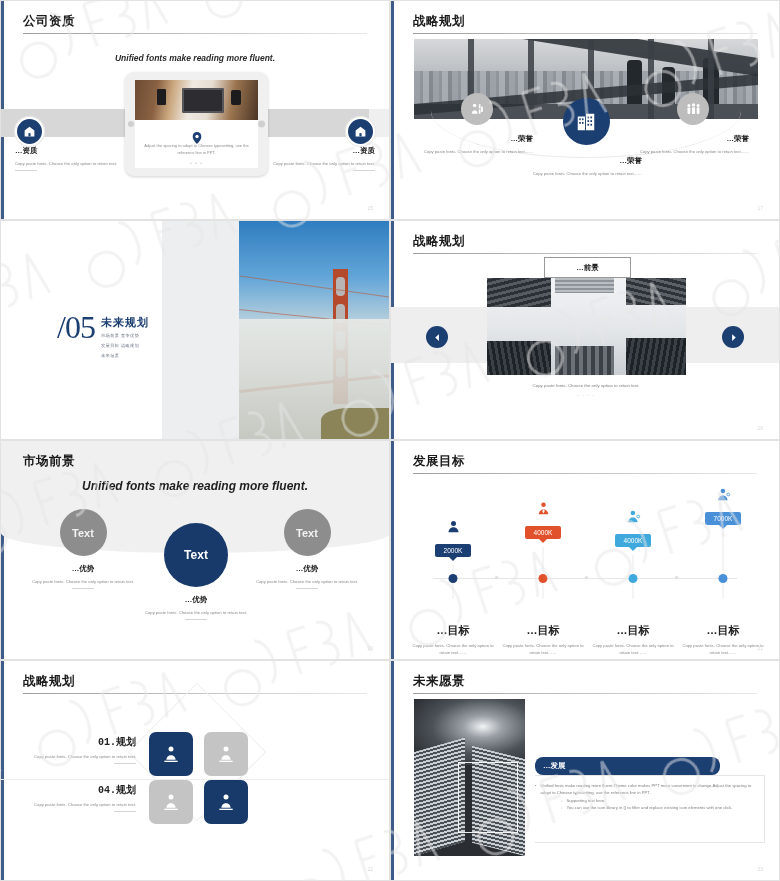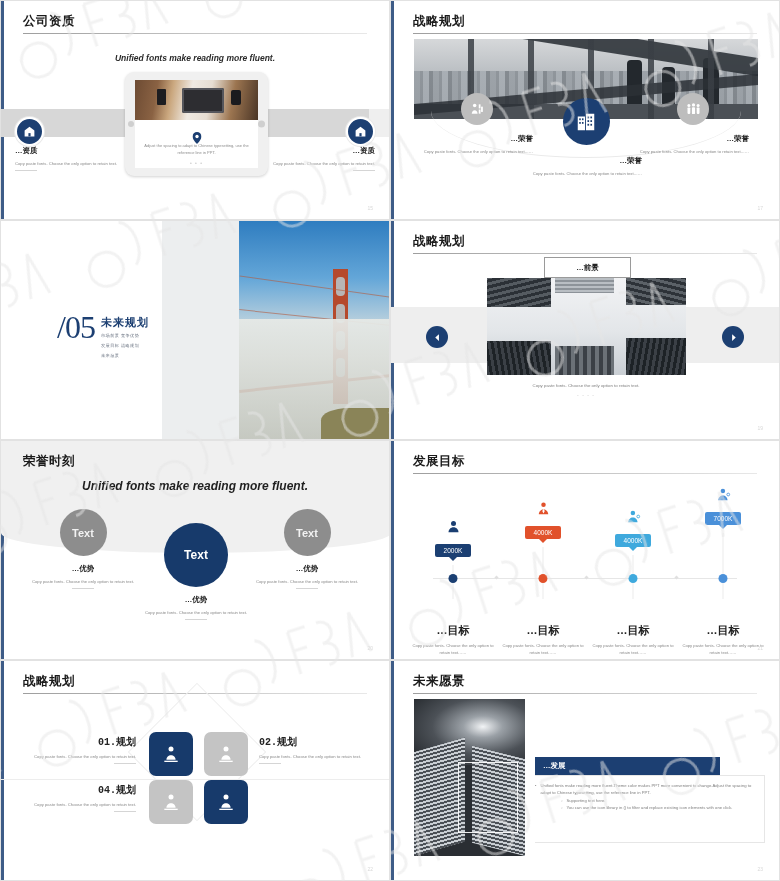--- a/index.html
+++ b/index.html
@@ -148,21 +148,21 @@
   .s7 .side.l .dashrule{margin-right:0;margin-left:auto;}
   .s7 .side.r .dashrule{margin-left:0;}
 
   
   .s8 .img{position:absolute;left:23px;top:38px;width:111px;height:157px;overflow:hidden;background:#2a2e33;}
   .s8 .img .sky{position:absolute;left:0;right:0;top:0;height:42%;background:radial-gradient(ellipse at 62% 42%,#f2f4f6 0%,#9aa0a6 20%,#4c5157 52%,#1c2024 100%);}
   .s8 .img .twr{position:absolute;bottom:0;background:repeating-linear-gradient(180deg,#c9ced3 0 2px,#4b5056 2px 4px);}
   .s8 .img .t1{left:0;width:46%;height:66%;transform:skewY(-16deg);transform-origin:left bottom;}
   .s8 .img .t2{right:0;width:48%;height:62%;transform:skewY(14deg);transform-origin:right bottom;}
   .s8 .img .frame{position:absolute;left:40%;top:40%;width:52%;height:44%;border:1.4px solid rgba(255,255,255,.9);}
-  .s8 .hdr{position:absolute;left:144px;top:96px;width:185px;height:18px;background:#1c3f72;display:flex;align-items:center;}
+  .s8 .hdr{position:absolute;left:144px;top:96px;width:185px;height:18px;background:#1c3f72;display:flex;align-items:center;border-radius:8px;}
   .s8 .hdr .lbl{color:#fff;margin-left:8px;font-size:7.5px;}
   .s8 .body{position:absolute;left:144px;top:114px;width:230px;height:68px;border:1px solid #e6e6e6;border-left:none;box-sizing:border-box;padding:6px 8px 0 0;}
   .s8 .bul{display:flex;gap:4px;font-size:4.2px;line-height:7.4px;color:#7e7e7e;}
   .s8 .bul .m{color:#9a9a9a;flex:0 0 auto;}
   .s8 .sub{margin-left:26px;}
 </style>
 </head>
 <body>
 
 <div class="sheet">
@@ -360,21 +360,21 @@
     </div>
 
     <div class="pagenum">19</div>
   </div>
       </div>
 
   <div class="slide s5">
         <div class="inner">
     <div class="accent"></div>
     <div class="wave"></div>
-    <div class="s-title">荣誉时刻</div>
+    <div class="s-title">市场前景</div>
     <div class="script">Unified fonts make reading more fluent.</div>
 
     <div class="node n1">
       <div class="c">Text</div>
       <div class="lbl">…优势</div>
       <div class="tiny">Copy paste fonts. Choose the only option to retain text.</div>
       <span class="dashrule"></span>
     </div>
 
     <div class="node n2 mid">
@@ -500,25 +500,20 @@
     <div class="tile blue" style="left:203px;top:119px">
       <svg width="20" height="20" viewBox="0 0 24 24">
               <circle cx="12" cy="6" r="3" fill="#fff"></circle>
               <path d="M6.5 19c0-3 2.5-5.4 5.5-5.4s5.5 2.4 5.5 5.4z" fill="#fff"></path>
               <rect x="4" y="20" width="16" height="1.6" fill="#fff"></rect>
             </svg>
     </div>
 
     <div class="side l" style="left:25px;top:74px">
       <div class="lbl">01.规划</div>
-      <div class="tiny">Copy paste fonts. Choose the only option to retain text.</div>
-      <span class="dashrule"></span>
-    </div>
-    <div class="side r" style="left:258px;top:74px">
-      <div class="lbl">02.规划</div>
       <div class="tiny">Copy paste fonts. Choose the only option to retain text.</div>
       <span class="dashrule"></span>
     </div>
     <div class="side l" style="left:25px;top:122px">
       <div class="lbl">04.规划</div>
       <div class="tiny">Copy paste fonts. Choose the only option to retain text.</div>
       <span class="dashrule"></span>
     </div>
 
     <div class="pagenum">22</div>

